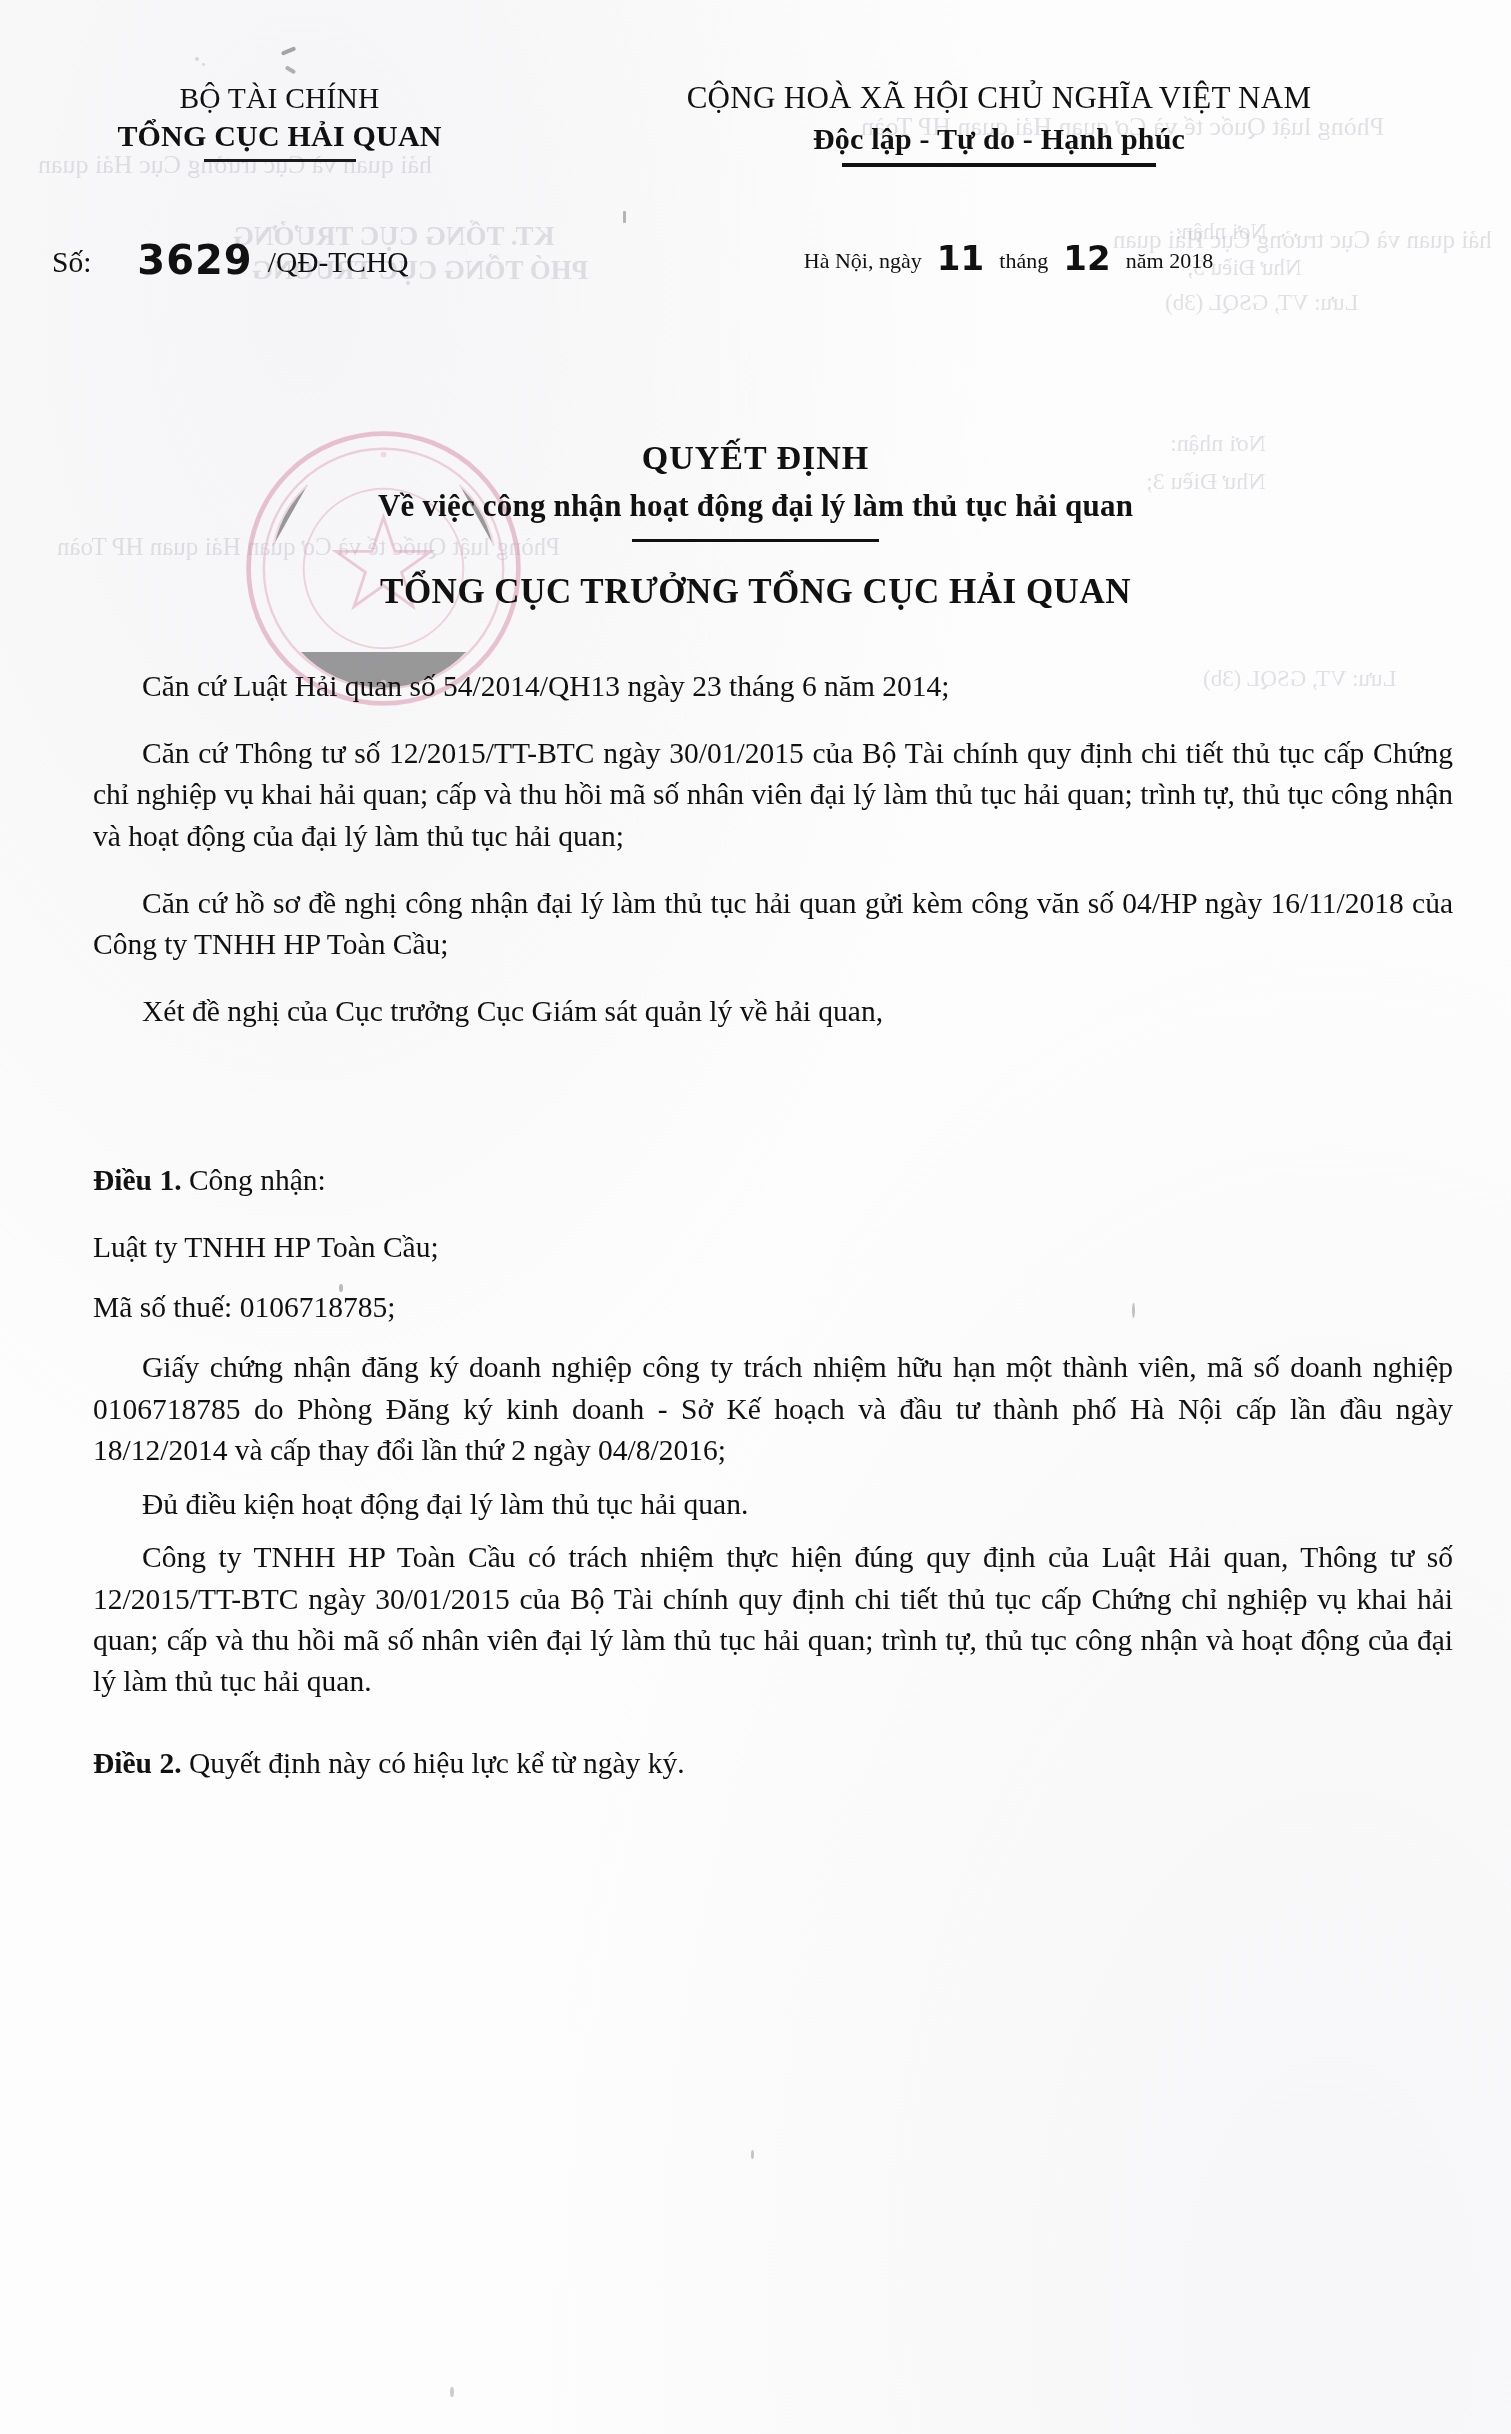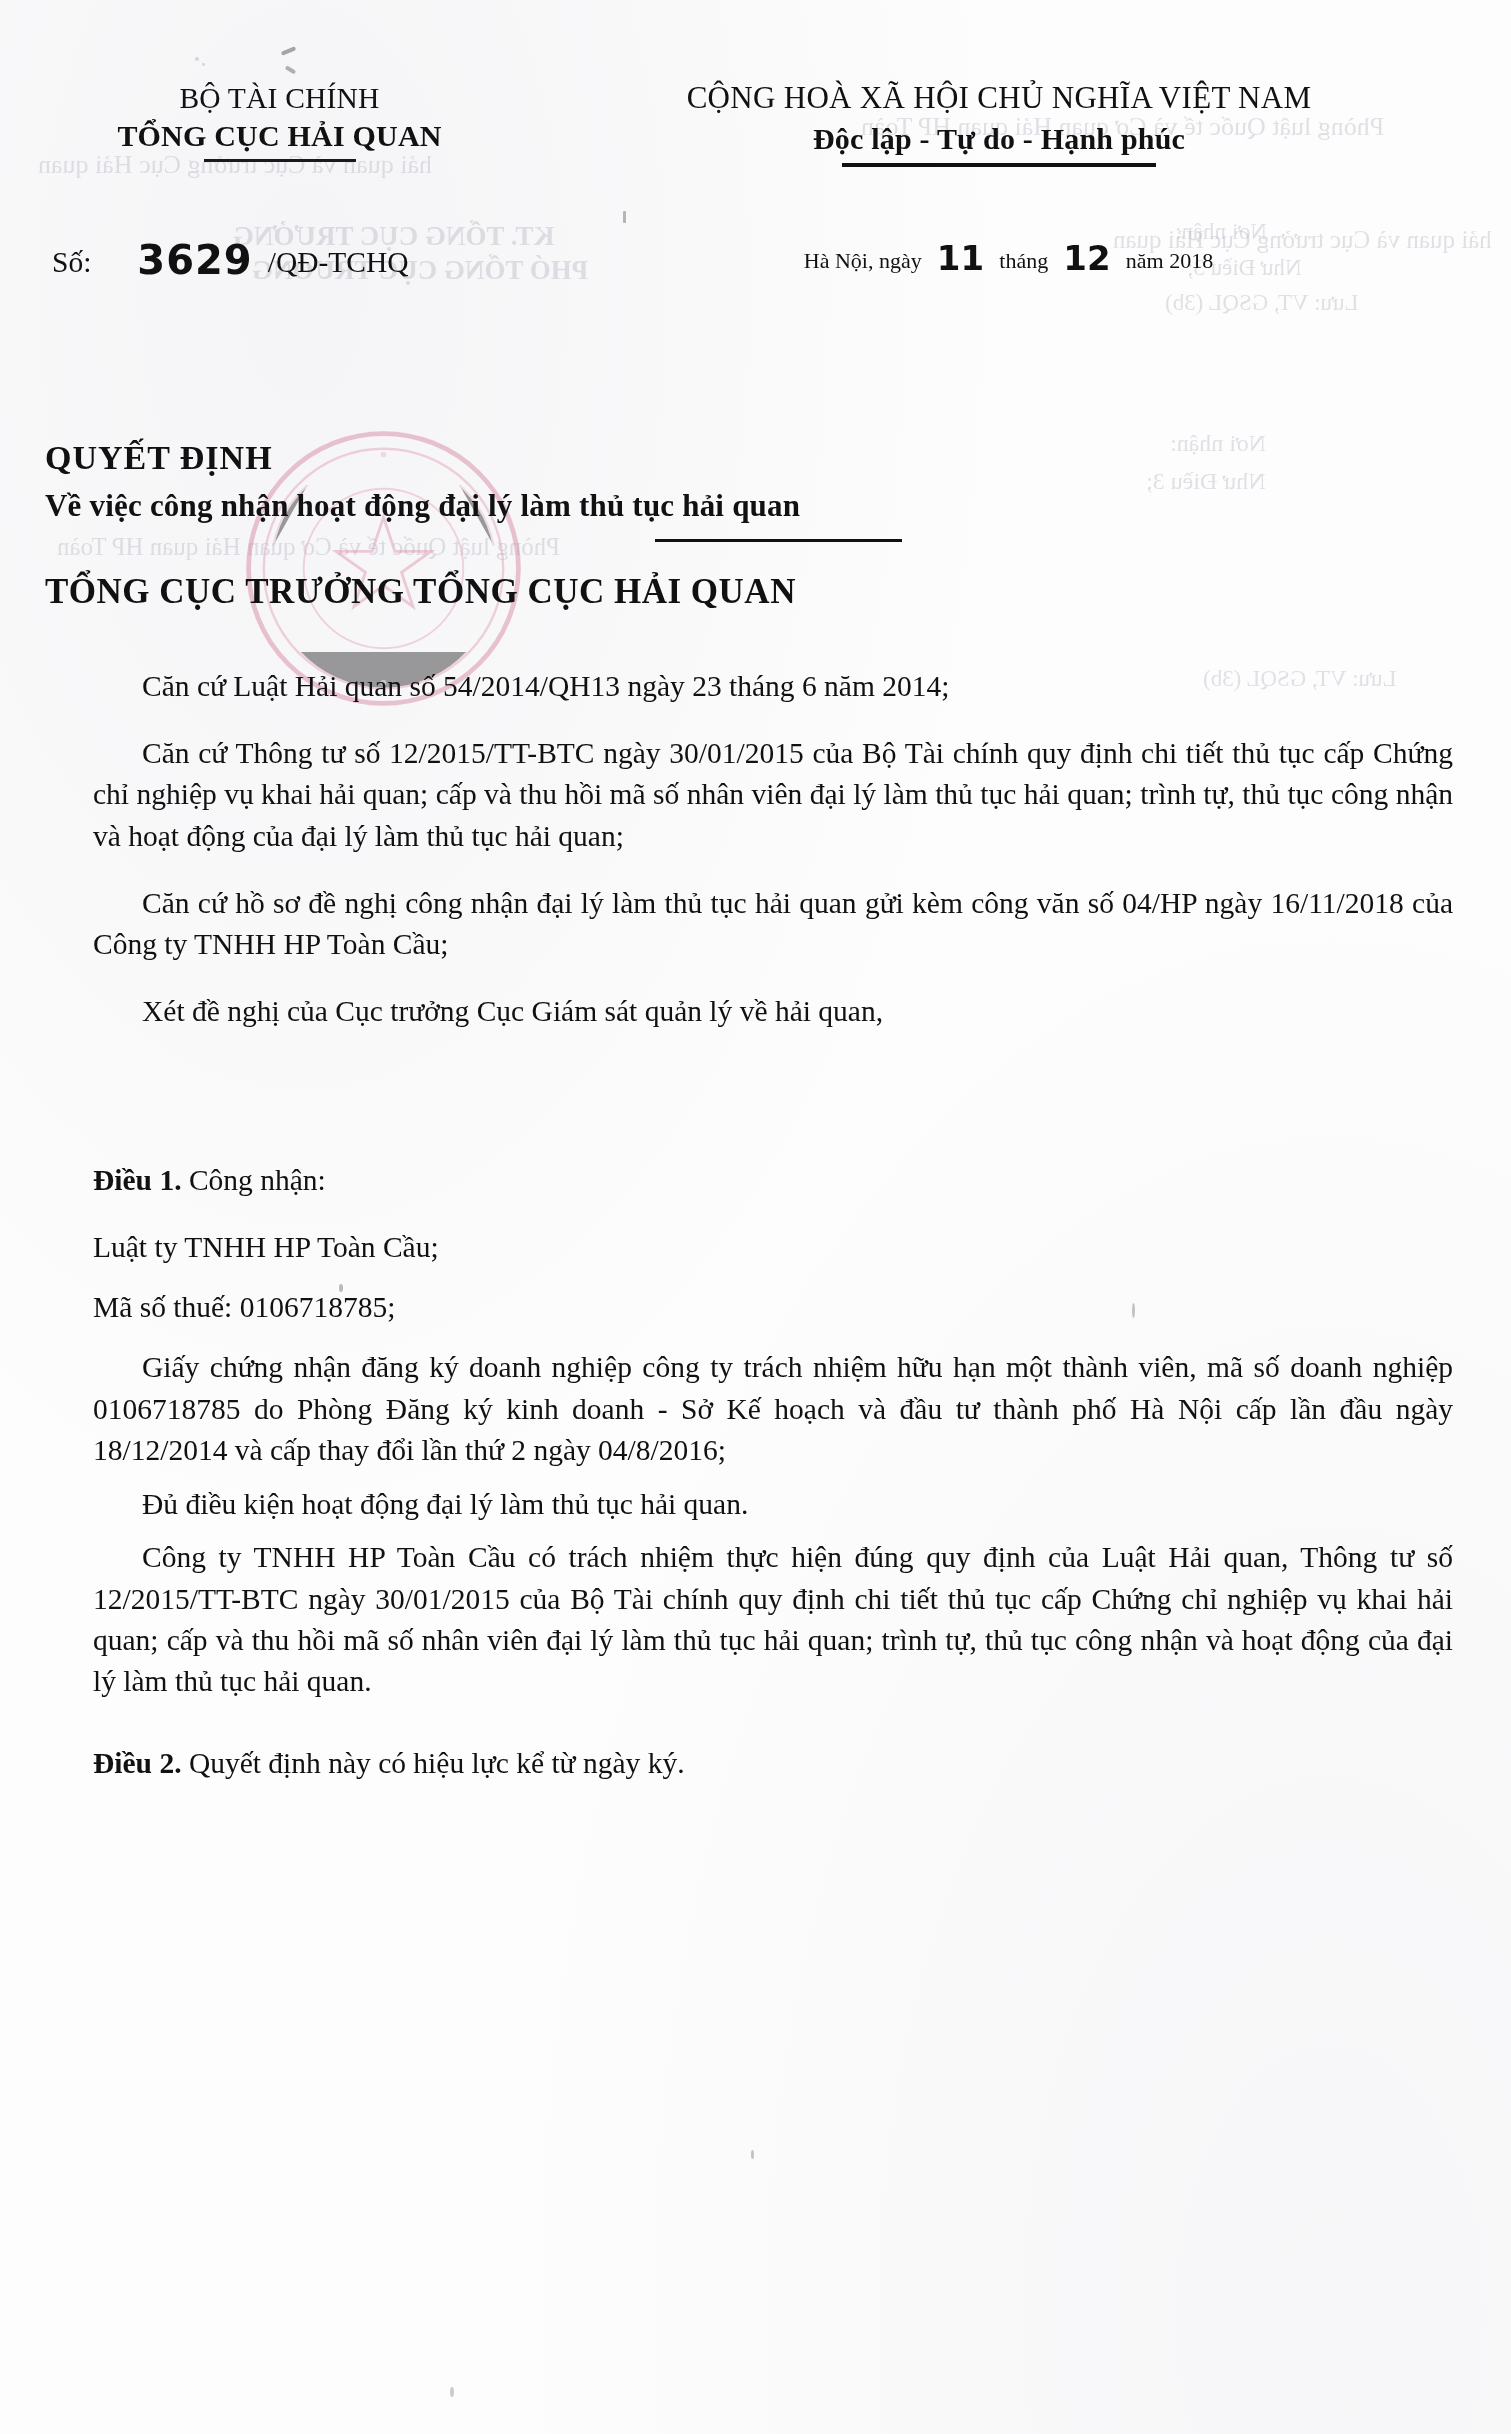--- a/index.html
+++ b/index.html
@@ -72,21 +72,21 @@
               text-align:center; white-space:nowrap; }
   .dt-it { font-size:22px; }
   .dt-stamp {
     font-family:"DejaVu Sans", sans-serif;
     font-weight:bold; font-size:34px;
     display:inline-block; margin:0 11.4px;
     transform:translateY(1.9px);
   }
 
   
-  .title-block { position:absolute; left:0; right:0; top:439px; text-align:left;padding-left:45px; }
+  .title-block { position:absolute; left:0; right:0; top:439px; text-align:center; }
   .t-quyetdinh { font-size:34px; font-weight:bold; letter-spacing:1px; }
   .t-subject   { font-size:31px; font-weight:bold; margin-top:11.4px; letter-spacing:0.2px; }
   .t-rule { width:247px; height:2.9px; background:#111; margin:15px auto 0; }
   .t-authority { font-size:35px; font-weight:bold; margin-top:30px; letter-spacing:0.5px; }
 
   
   .body { position:absolute; left:93px; top:666px; width:1360px; }
   .p {
     font-size:29.5px;
     line-height:1.40;

